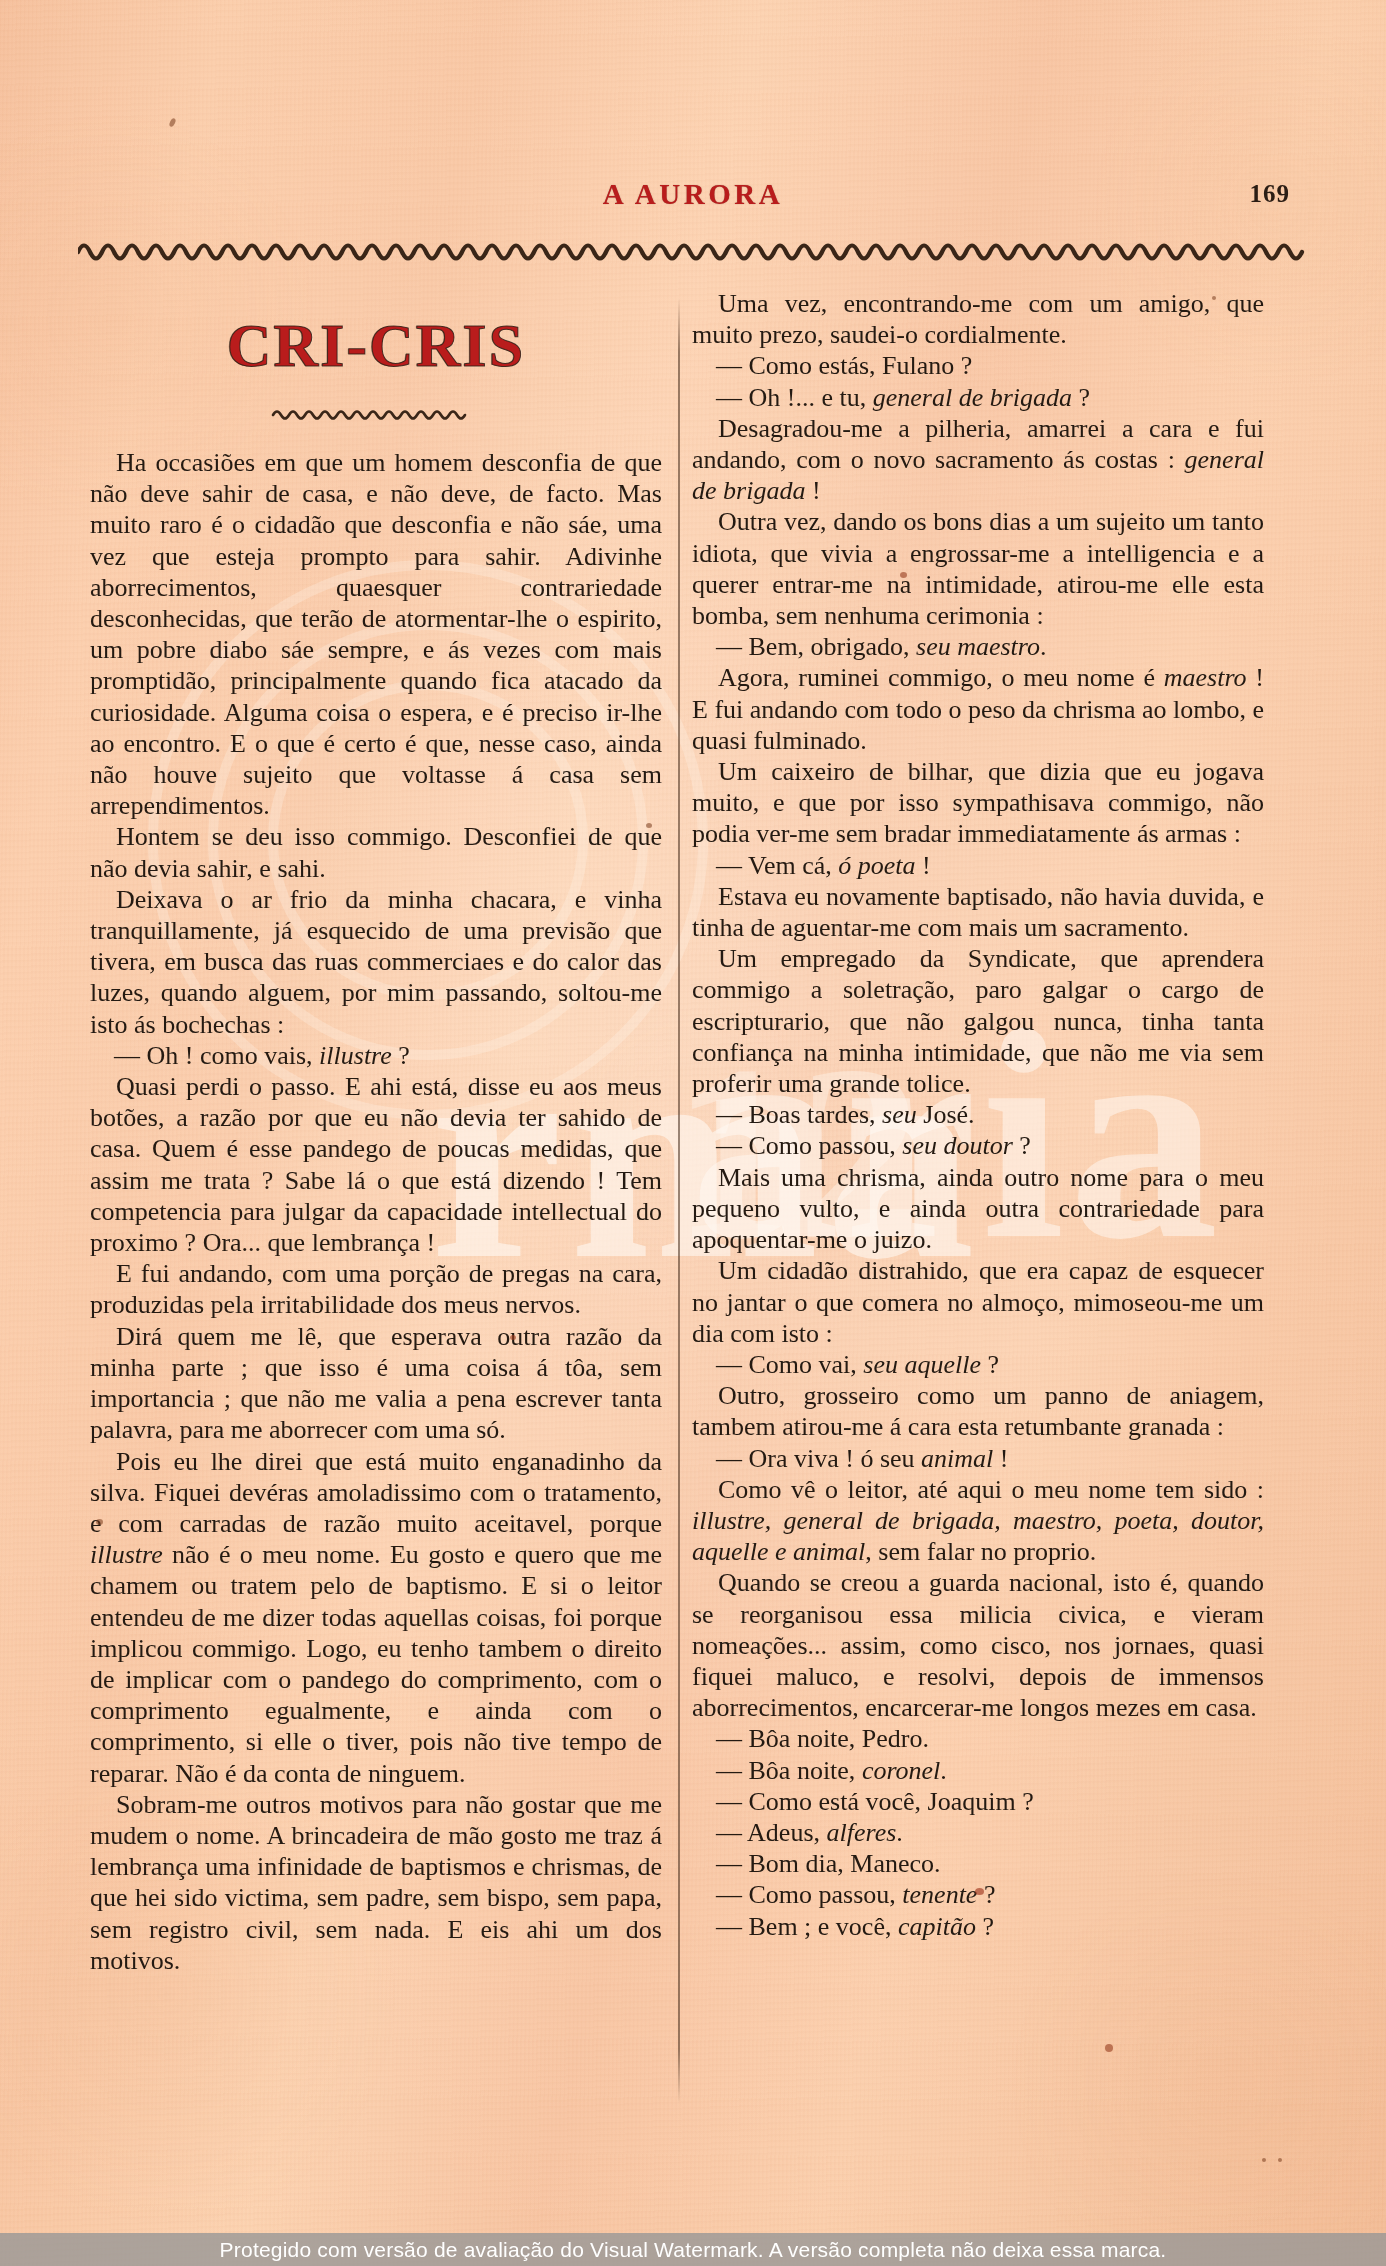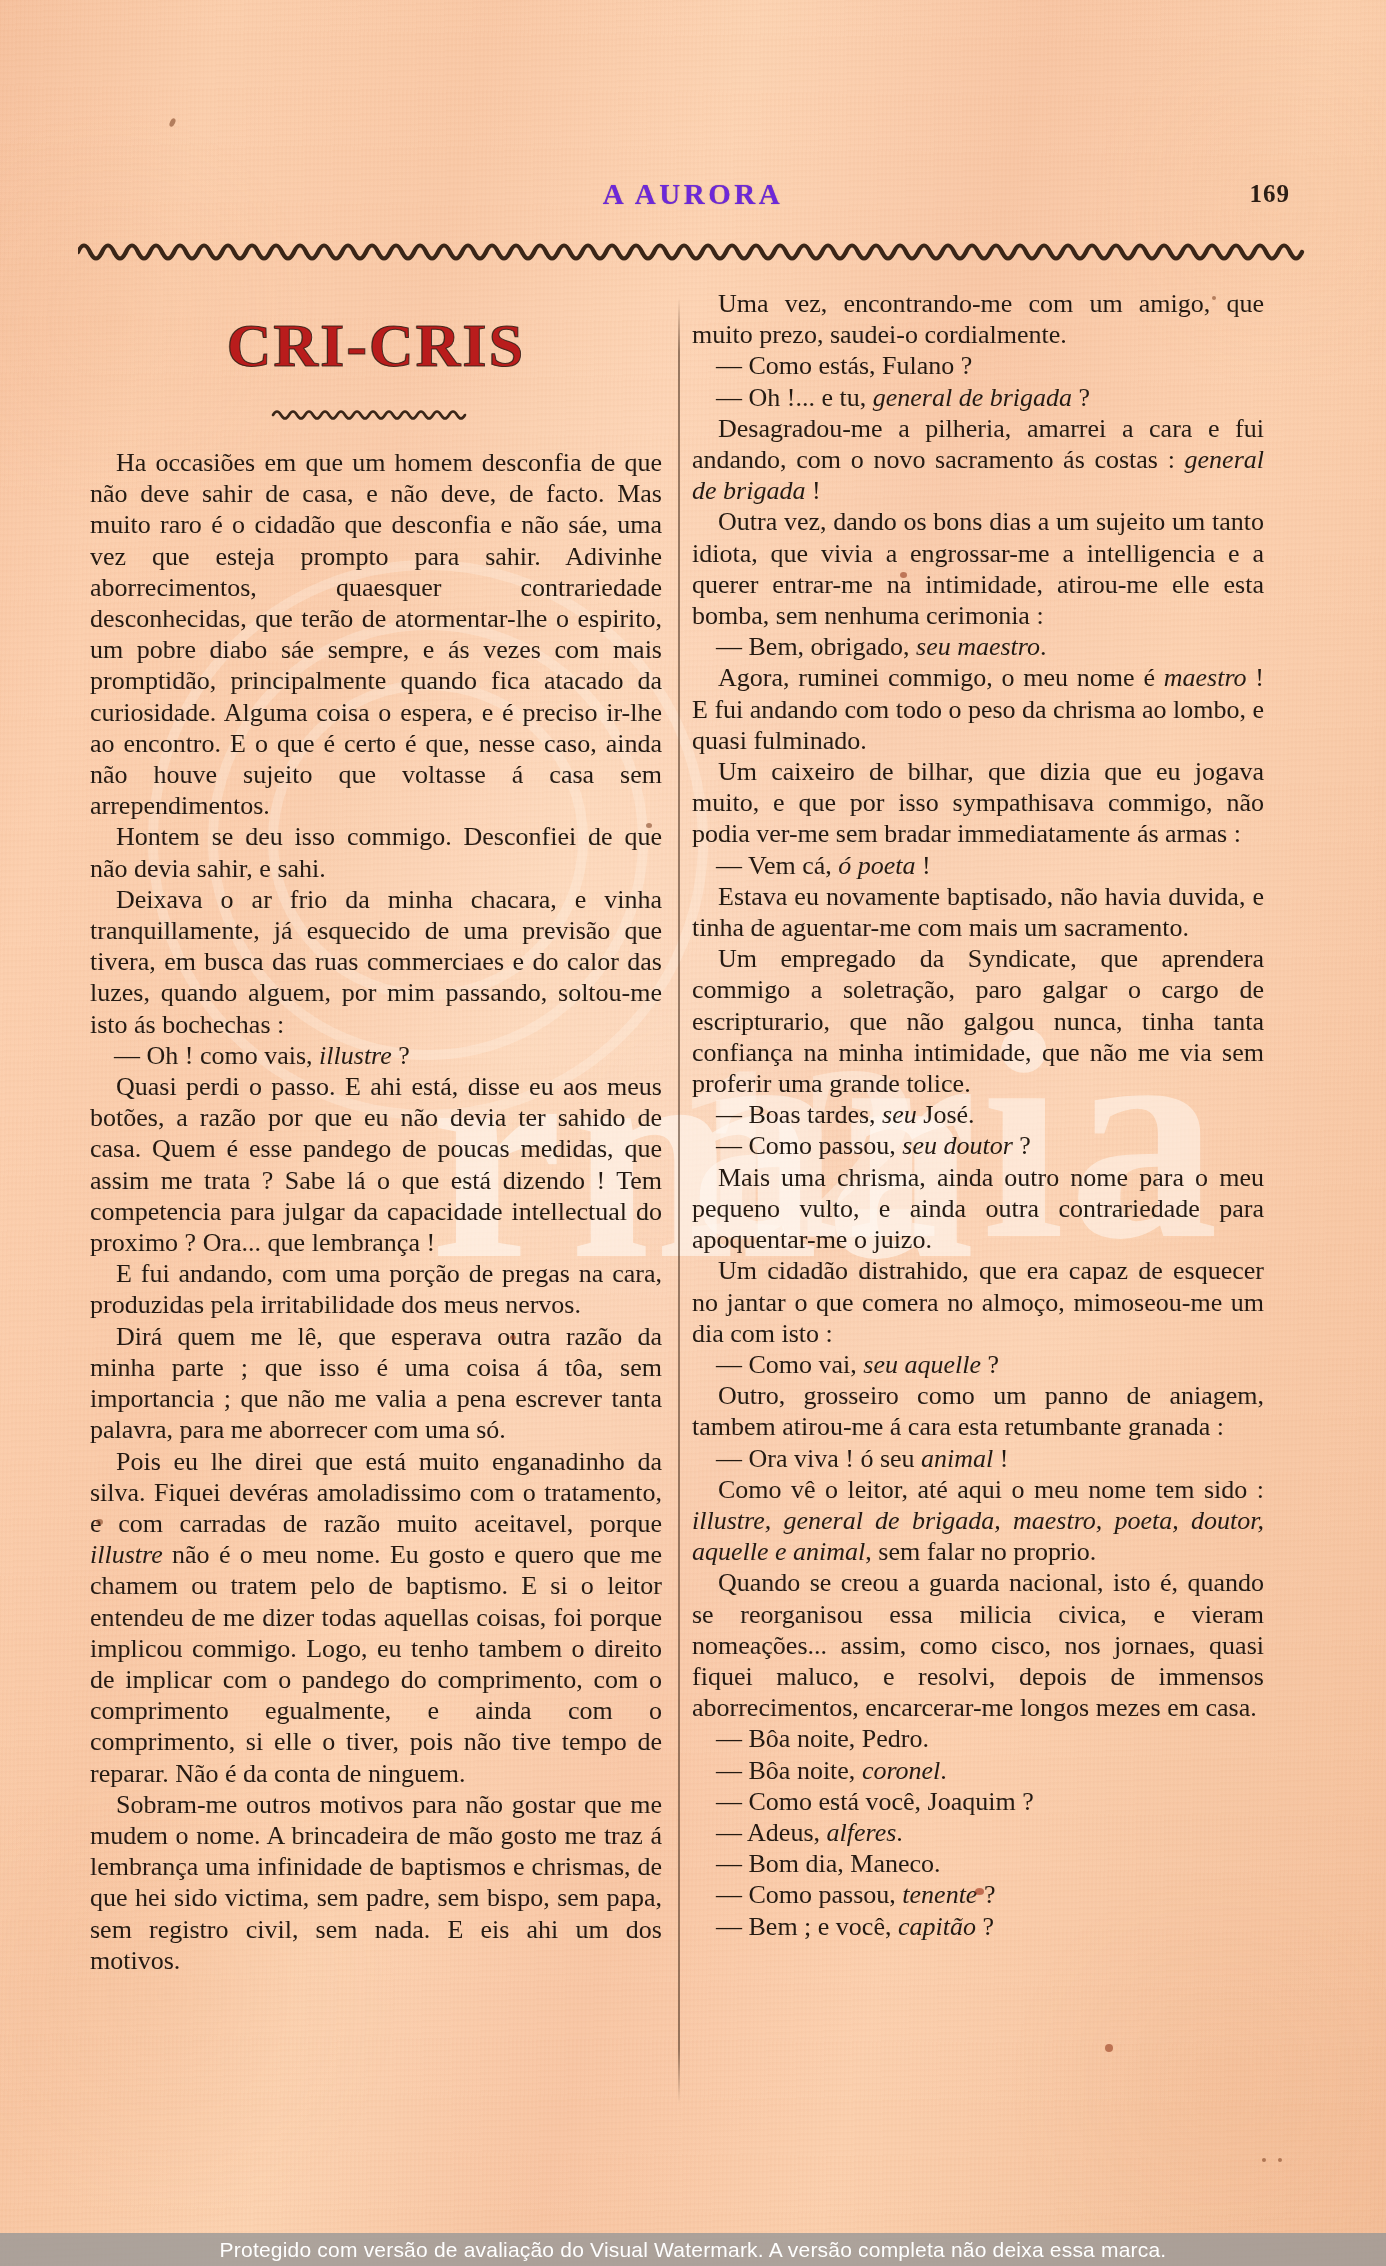--- a/index.html
+++ b/index.html
@@ -131,21 +131,21 @@
   }
   .head-title {
     position: absolute;
     left: 0;
     right: 0;
     text-align: center;
     font-family: "Liberation Serif", serif;
     font-size: 29px;
     font-weight: 700;
     letter-spacing: 3.5px;
-    color: #6d28d9;
+    color: #b91c1c;
     text-shadow: 0 0 1px rgba(60, 35, 20, 0.5);
   }
   .head-folio {
     position: absolute;
     right: 26px;
     top: 2px;
     font-family: Liberation Serif, serif;
     font-size: 25px;
     font-weight: 700;
     color: #2b1d14;

